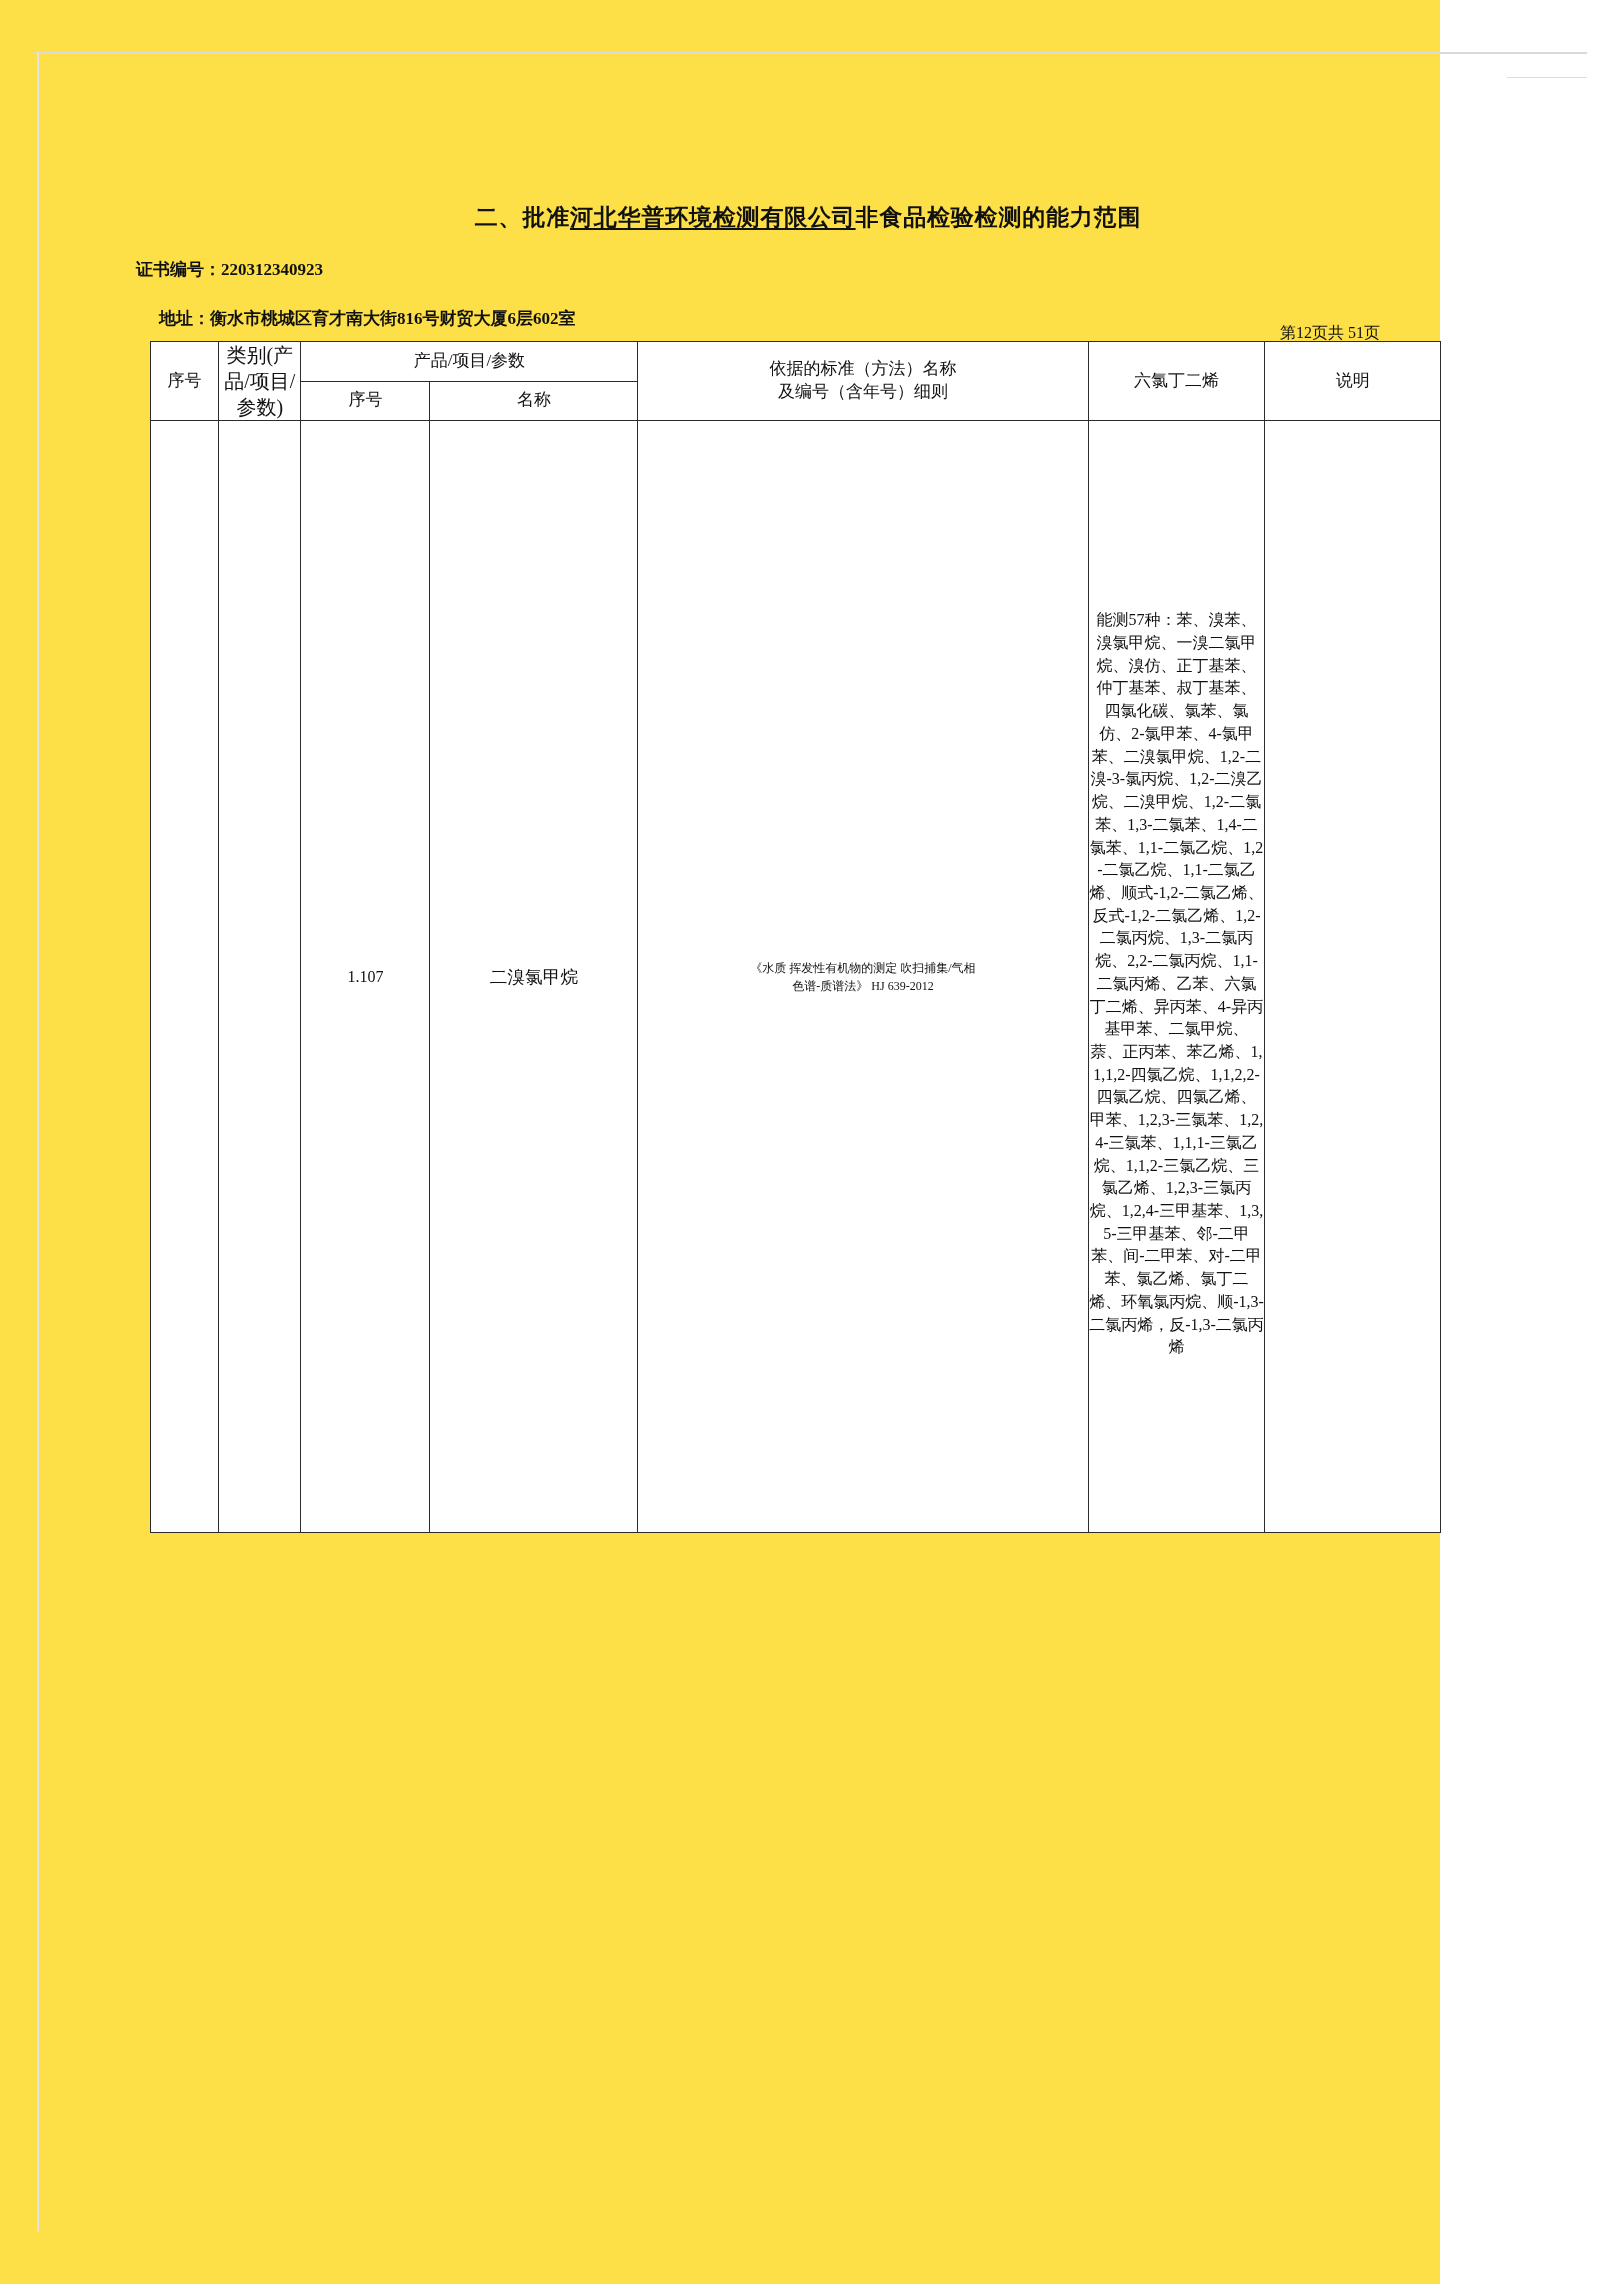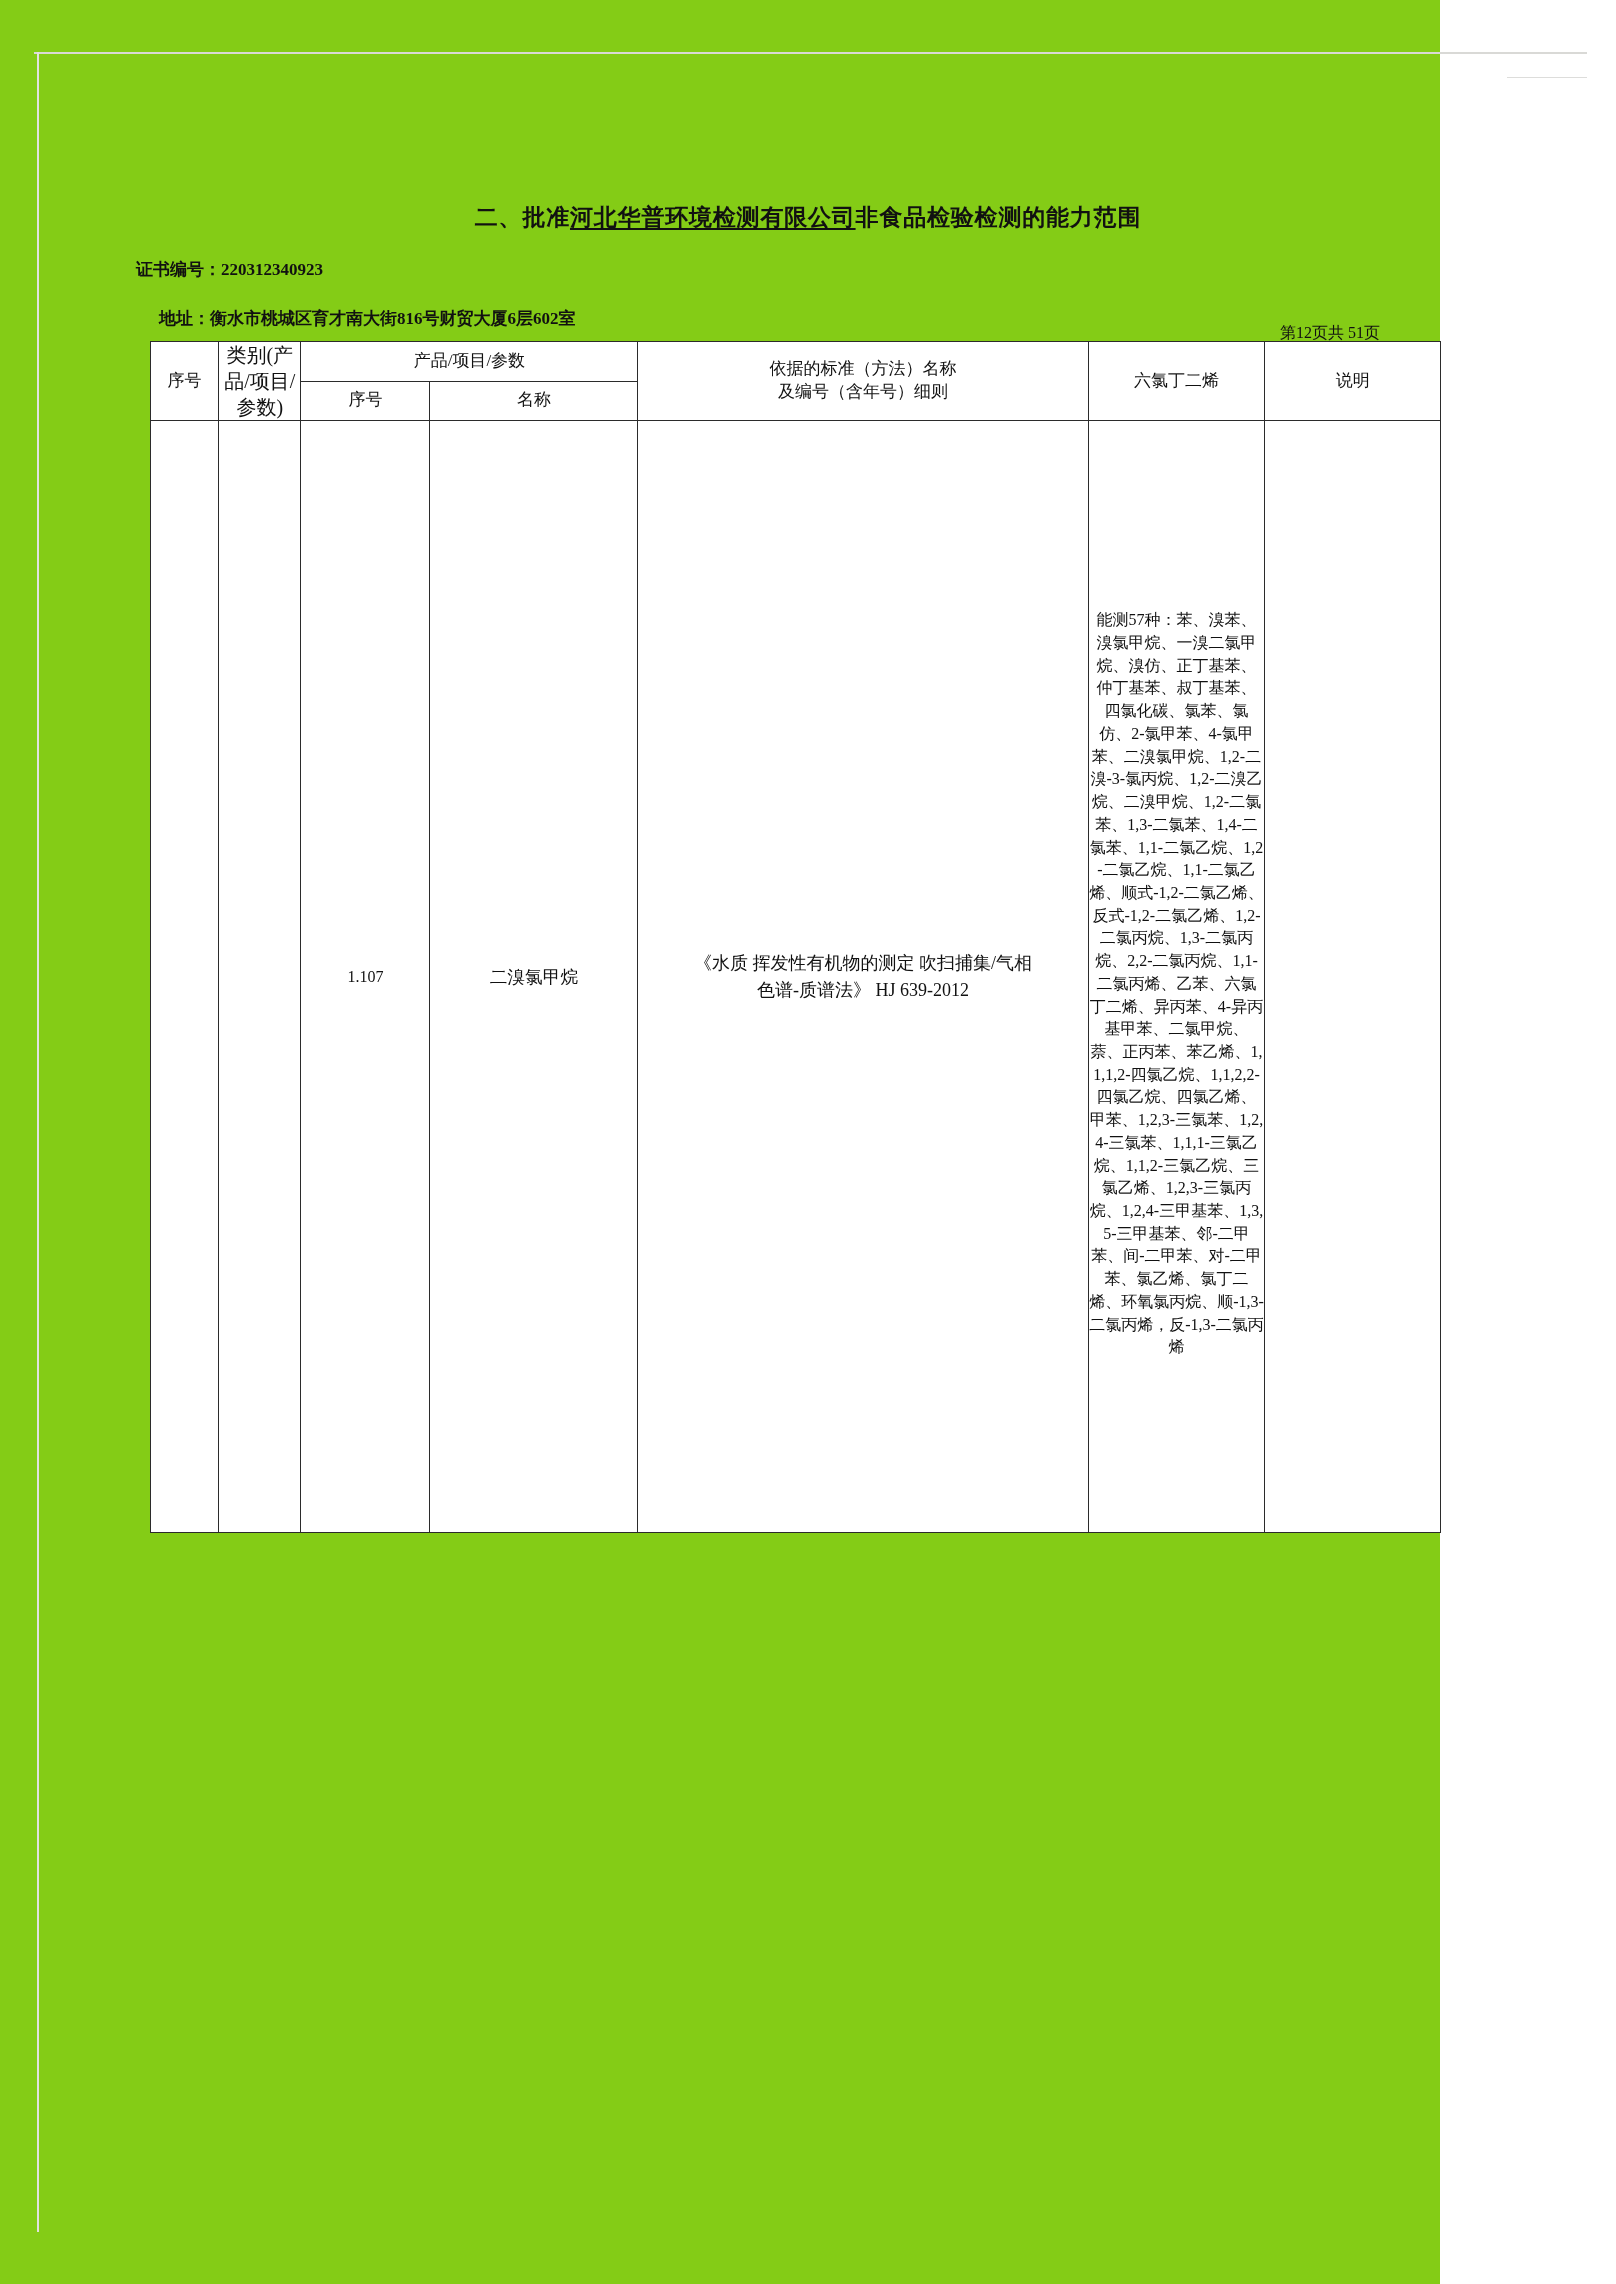--- a/index.html
+++ b/index.html
@@ -14,21 +14,21 @@
     color: #111;
     position: relative;
     overflow: hidden;
   }
   
   .page {
     position: absolute;
     left: 0; top: 0;
     width: 1440px;
     height: 2284px;
-    background: #84cc16;
+    background: #fde047;
   }
   
   .scan-edge-top {
     position: absolute;
     left: 34px; top: 52px;
     width: 1553px; height: 1.7px;
     background: #d9d9d6;
   }
   .scan-edge-left {
     position: absolute;
@@ -132,21 +132,21 @@
   }
   .cell-seqno {
     font-size: 16px;
     font-weight: bold;
   }
   .cell-itemname {
     font-size: 17.7px;
     font-weight: bold;
   }
   .cell-standard {
-    font-size: 18px;
+    font-size: 12px;
     font-weight: bold;
     line-height: 1.5;
     padding: 0 8.4px;
   }
   .cell-limit {
     font-size: 16px;
     font-weight: bold;
     line-height: 1.42;
     text-align: left;
     padding: 6.7px 5px 6.7px 6.7px;

